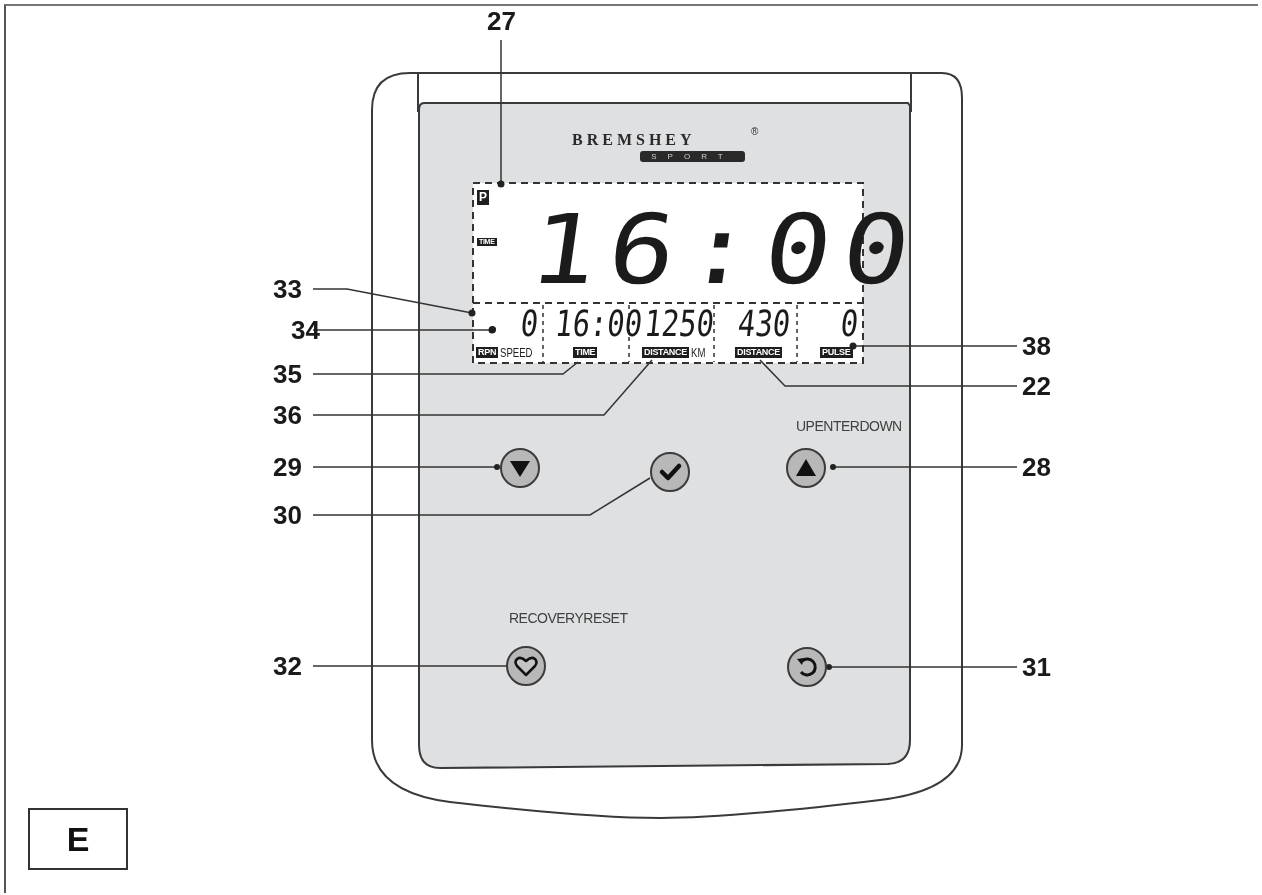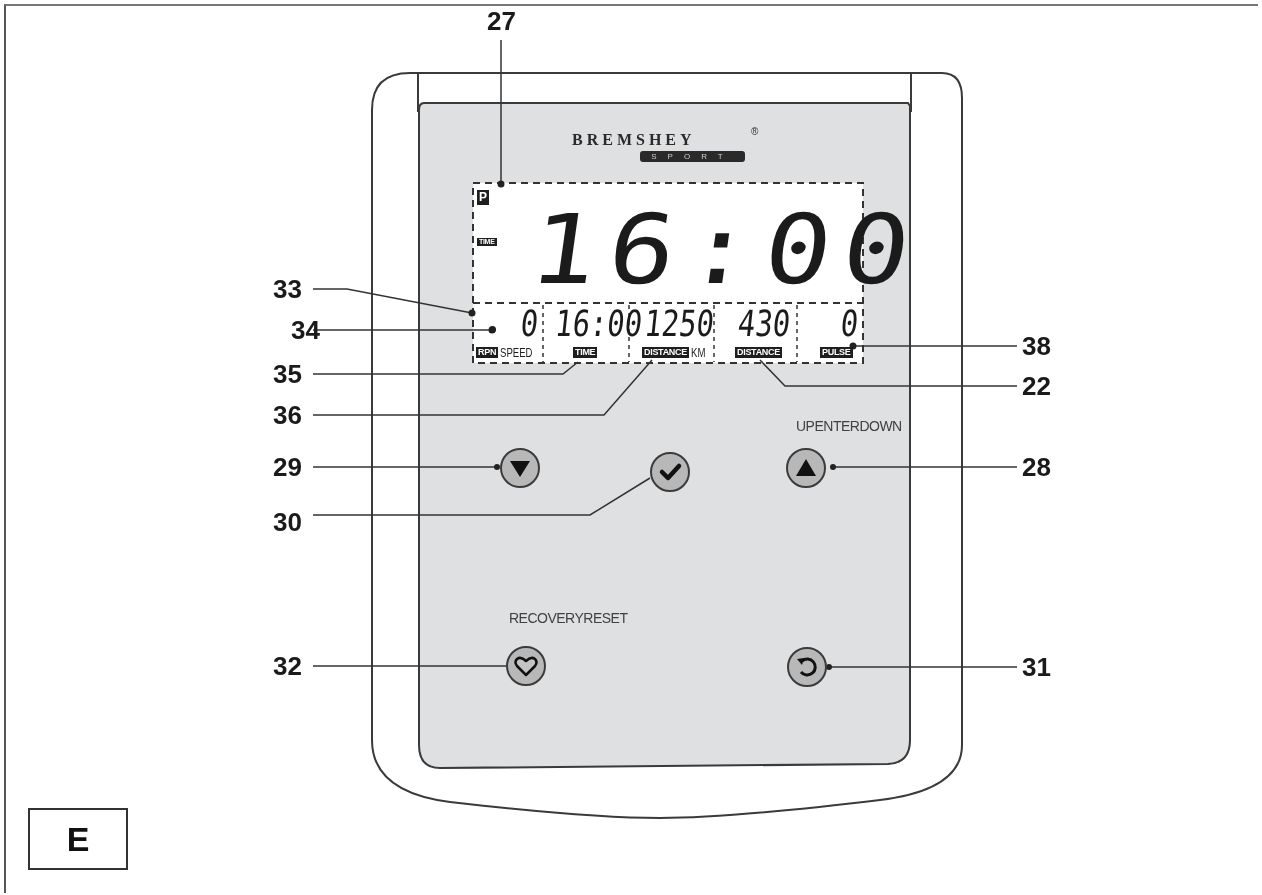--- a/index.html
+++ b/index.html
@@ -128,21 +128,21 @@
 <div class="button" style="left:787px; top:647px;">
   <svg width="26" height="26" viewBox="0 0 26 26">
     <path d="M8 7 A8 8 0 1 1 7 18" fill="none" stroke="#111" stroke-width="3"></path>
     <polygon points="3,5 10,4 8,11" fill="#111"></polygon>
   </svg>
 </div>
 
 <div class="callout" style="left:487px; top:8px;">27</div>
 <div class="callout" style="left:1022px; top:454px;">28</div>
 <div class="callout" style="left:273px; top:454px;">29</div>
-<div class="callout" style="left:273px; top:502px;margin-top:7px;">30</div>
+<div class="callout" style="left:273px; top:502px;">30</div>
 <div class="callout" style="left:1022px; top:654px;">31</div>
 <div class="callout" style="left:273px; top:653px;">32</div>
 <div class="callout" style="left:273px; top:276px;">33</div>
 <div class="callout" style="left:291px; top:317px;">34</div>
 <div class="callout" style="left:273px; top:361px;">35</div>
 <div class="callout" style="left:273px; top:402px;">36</div>
 <div class="callout" style="left:1022px; top:373px;">22</div>
 <div class="callout" style="left:1022px; top:333px;">38</div>
 
 <div class="section-box">E</div>

